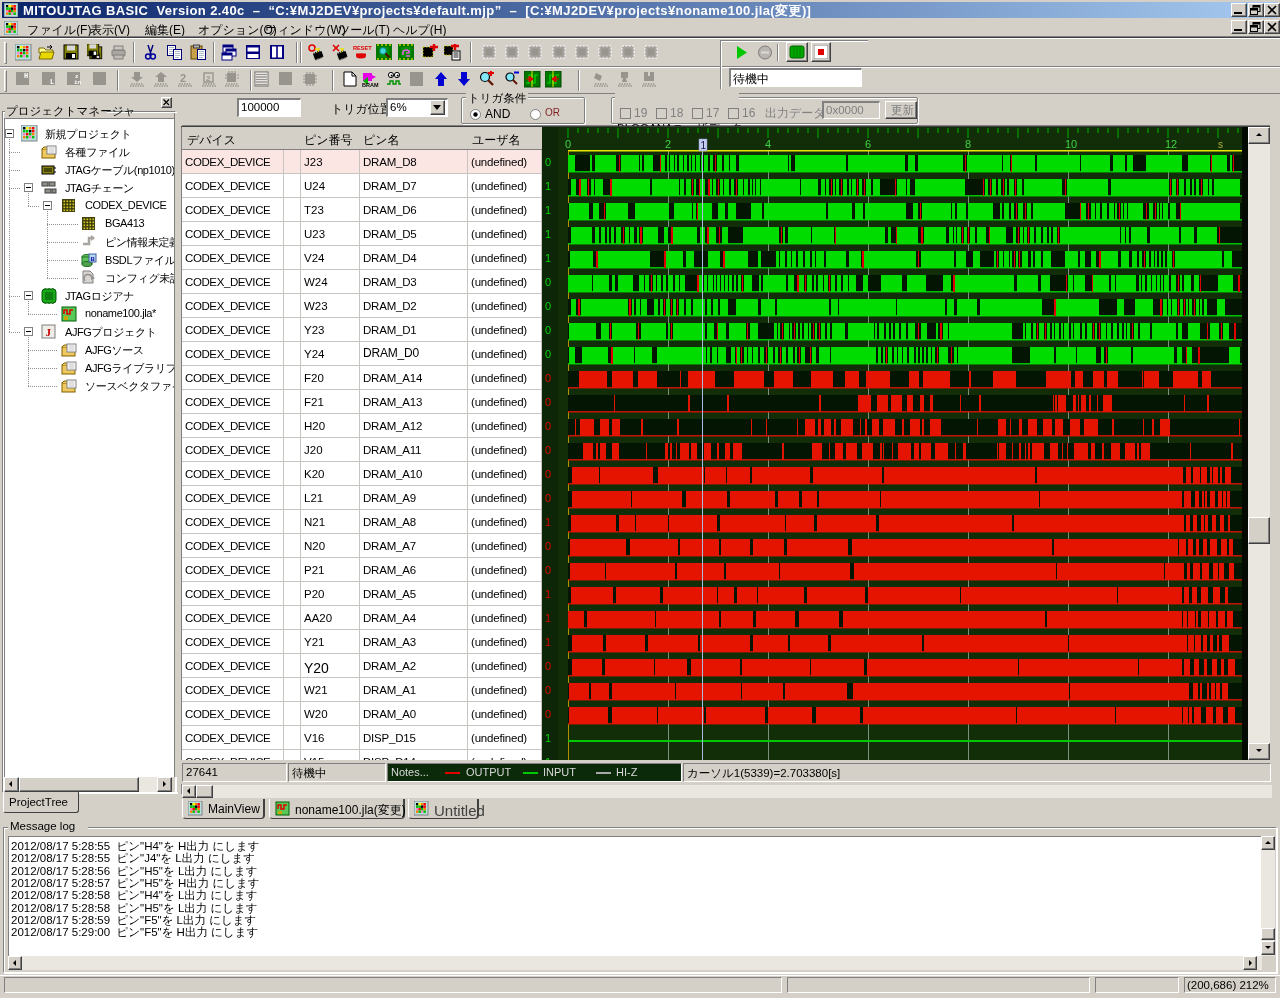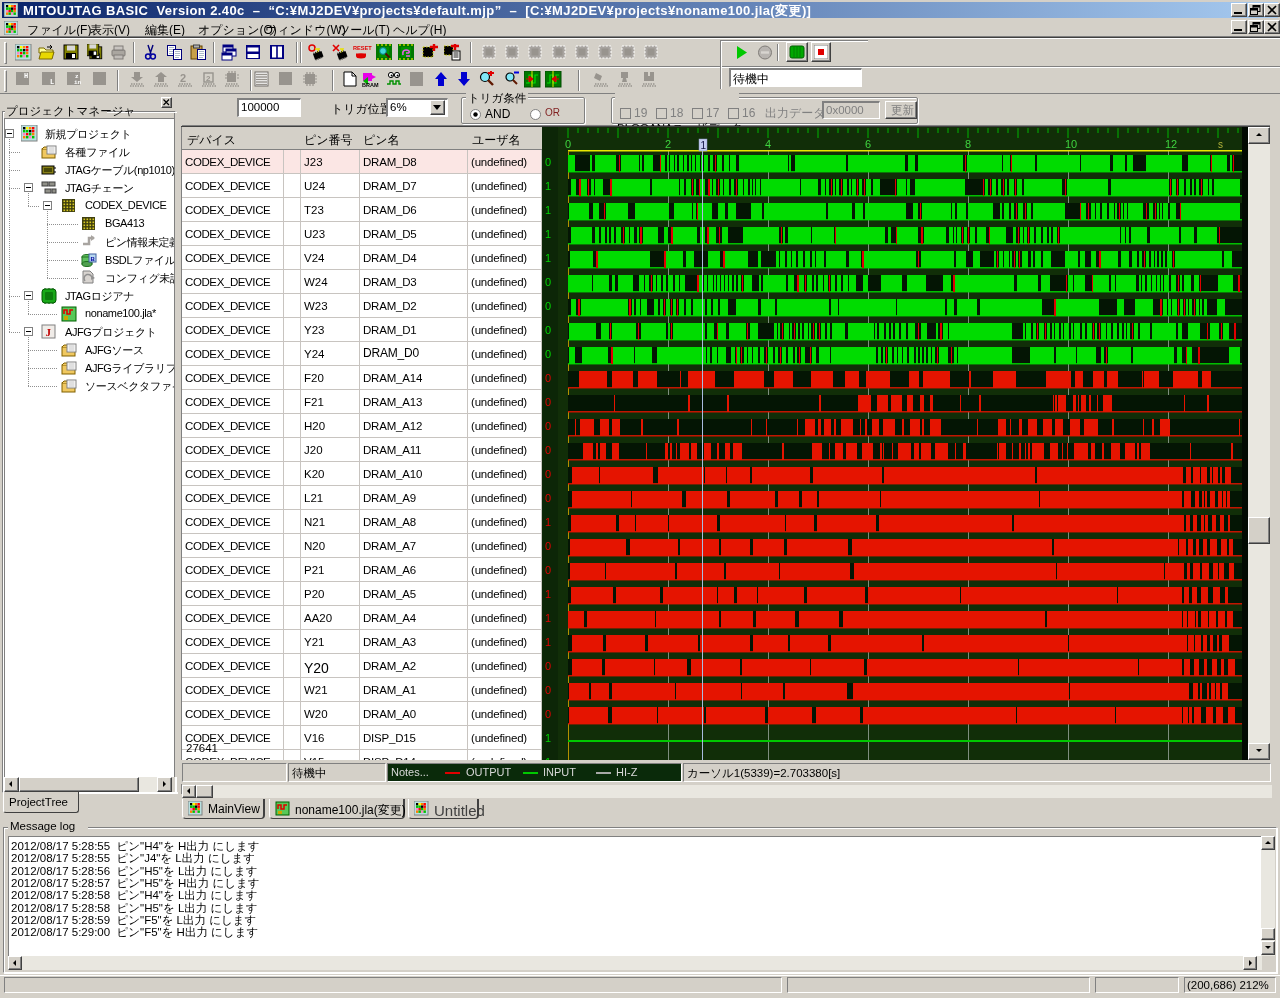--- a/index.html
+++ b/index.html
@@ -967,21 +967,21 @@
   </svg>
 <div class="ab btn" style="left:1248px;top:743px;width:22px;height:17px;"></div>
 <svg class="ab" style="left:1255px;top:747px;" width="8" height="8">
     <path d="M1 2 L7 2 L4 5 Z" fill="#000"></path>
   </svg>
 <div class="ab btn" style="left:1248px;top:517px;width:22px;height:27px;"></div>
 <div class="ab" style="left:1270px;top:94px;width:10px;height:726px;background:#d4d0c8"></div>
 <div class="ab" style="left:181px;top:760px;width:1091px;height:2px;background:#d4d0c8"></div>
 <div class="ab" style="left:181px;top:762px;width:1091px;height:22px;background:#d4d0c8"></div>
 <div class="ab sunk" style="left:182px;top:763px;width:105px;height:19px;"></div>
-<div class="ab t" style="left:186px;top:742px;font-size:11.5px;color:#000;">27641</div>
+<div class="ab t" style="left:186px;top:766px;font-size:11.5px;color:#000;">27641</div>
 <div class="ab sunk" style="left:288px;top:763px;width:98px;height:19px;"></div>
 <div class="ab t" style="left:292px;top:766px;font-size:11.5px;color:#000;">待機中</div>
 <div class="ab sunk" style="left:387px;top:763px;width:295px;height:19px;background:#0a2a0a;"></div>
 <div class="ab t" style="left:391px;top:766px;font-size:11px;color:#d8d8d8;">Notes...</div>
 <svg class="ab" style="left:445px;top:772px;" width="16" height="3">
     <rect width="15" height="2" fill="#e00000"></rect>
   </svg>
 <div class="ab t" style="left:466px;top:766px;font-size:11px;color:#d8d8d8;">OUTPUT</div>
 <svg class="ab" style="left:523px;top:772px;" width="16" height="3">
     <rect width="15" height="2" fill="#00c800"></rect>

